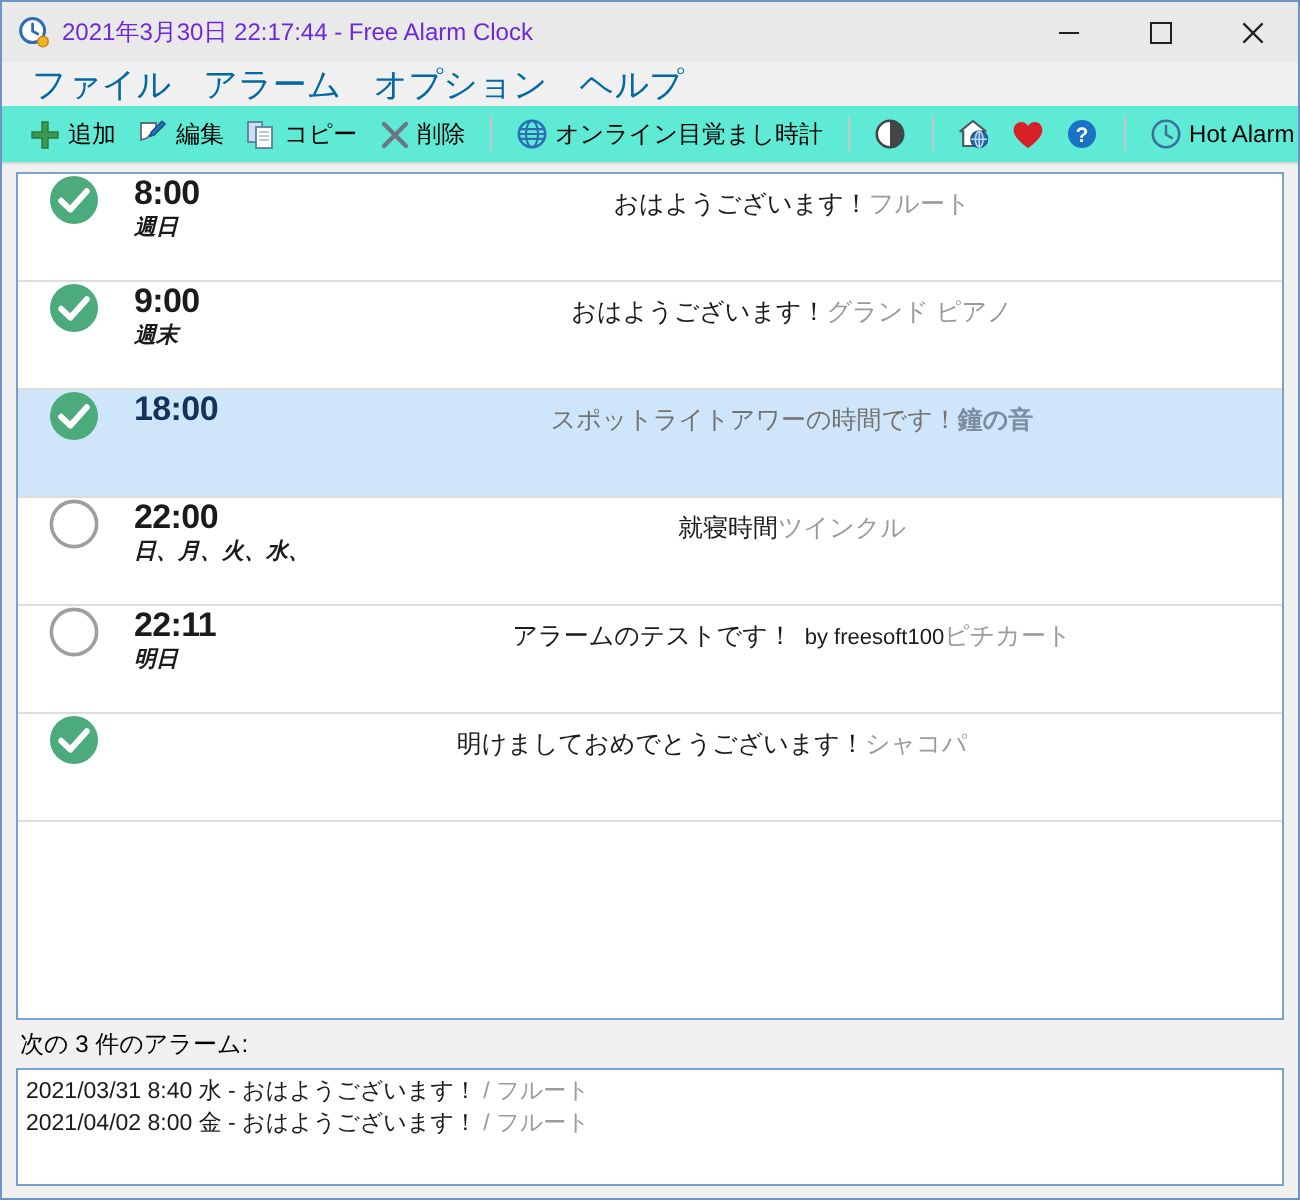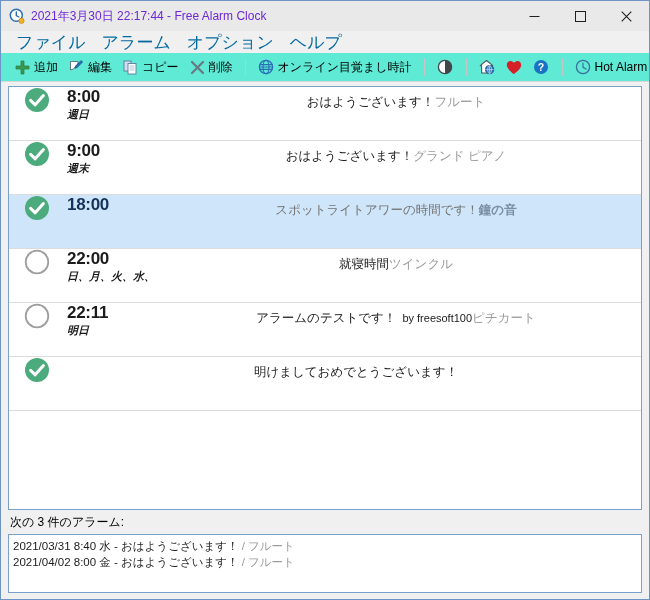--- a/index.html
+++ b/index.html
@@ -479,20 +479,21 @@
         </div>
         <div class="alarm-row">
           <div class="toggle-cell">
             <svg width="26" height="26" viewBox="0 0 26 26" class="toggle">
               <circle cx="13" cy="13" r="12" fill="#4cab7d"></circle>
               <path d="M6.6 13.4 L11.2 17.8 L19.4 8.6" stroke="#ffffff" stroke-width="3" fill="none" stroke-linecap="round" stroke-linejoin="round"></path>
             </svg>
           </div>
           <div class="desc-cell">
             <div class="desc-title"><span>明けましておめでとうございます！</span></div>
+            <div class="desc-sound">シャコパ</div>
           </div>
         </div>
         <div class="list-filler" style="height: 98px;"></div>
       </div>
 
     <div class="next-label">次の 3 件のアラーム:</div>
 
     <div class="next-box" id="next-box">
         <div class="next-line"><span>2021/03/31 8:40 水 - おはようございます！</span><span class="sound"> / フルート</span></div>
         <div class="next-line"><span>2021/04/02 8:00 金 - おはようございます！</span><span class="sound"> / フルート</span></div>

